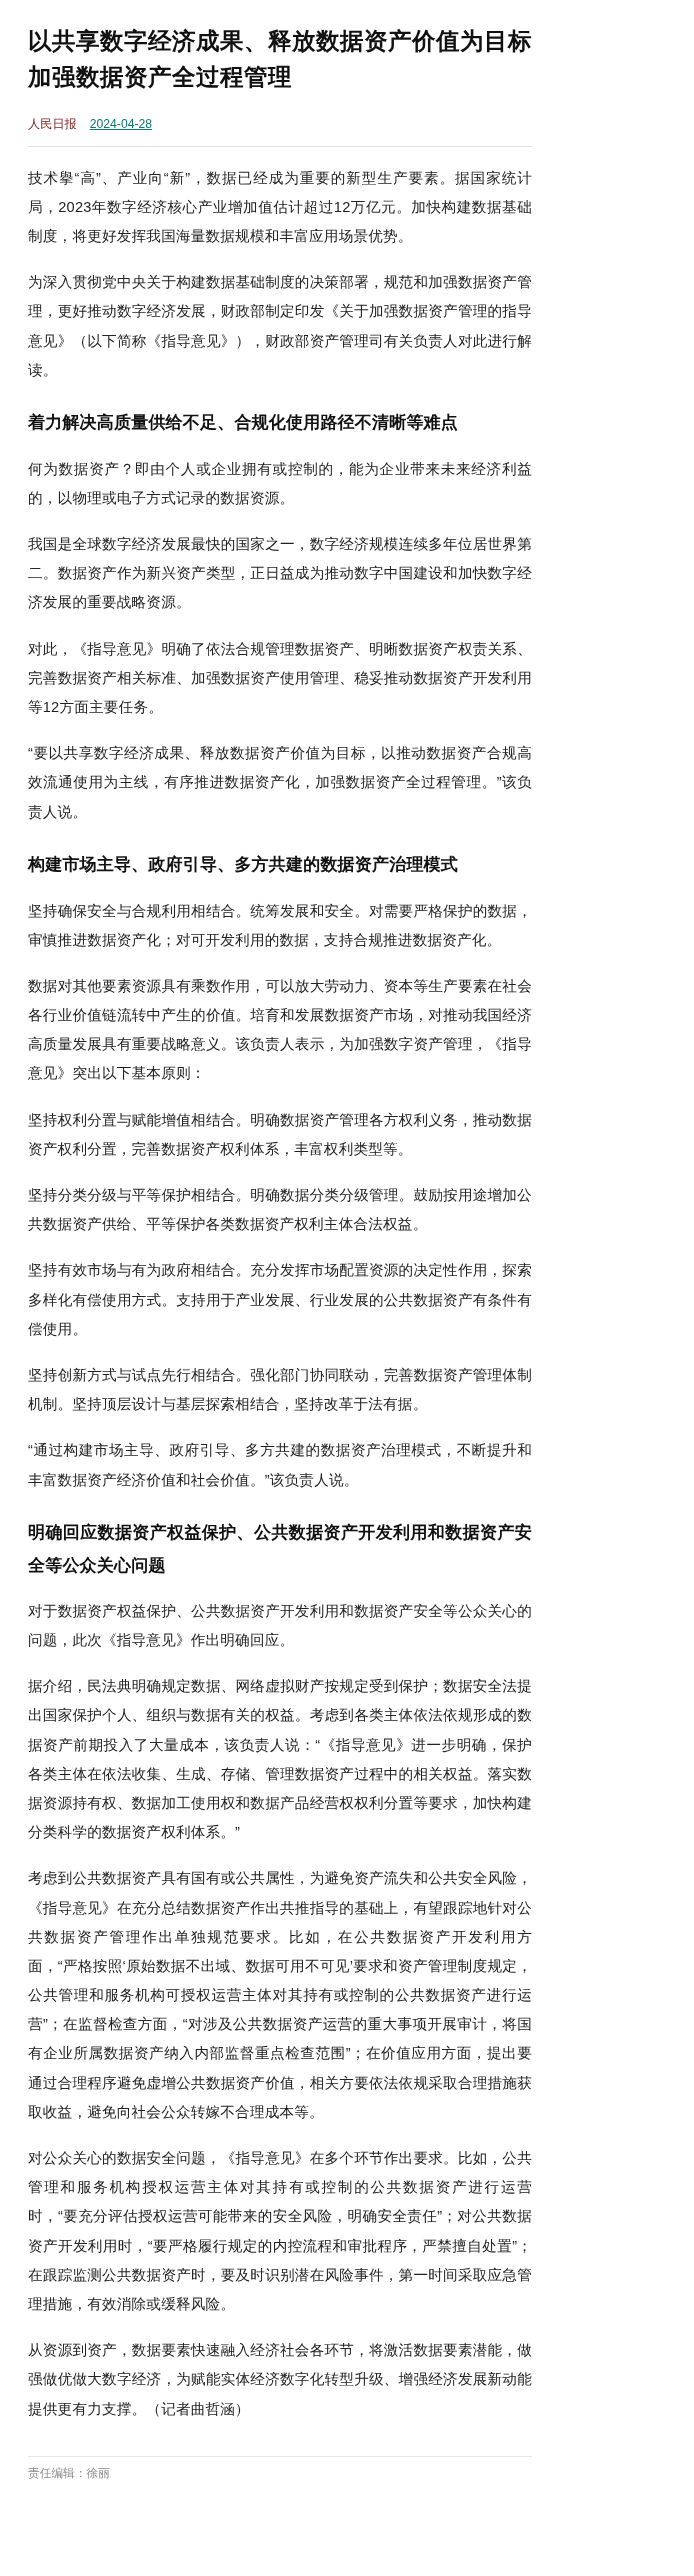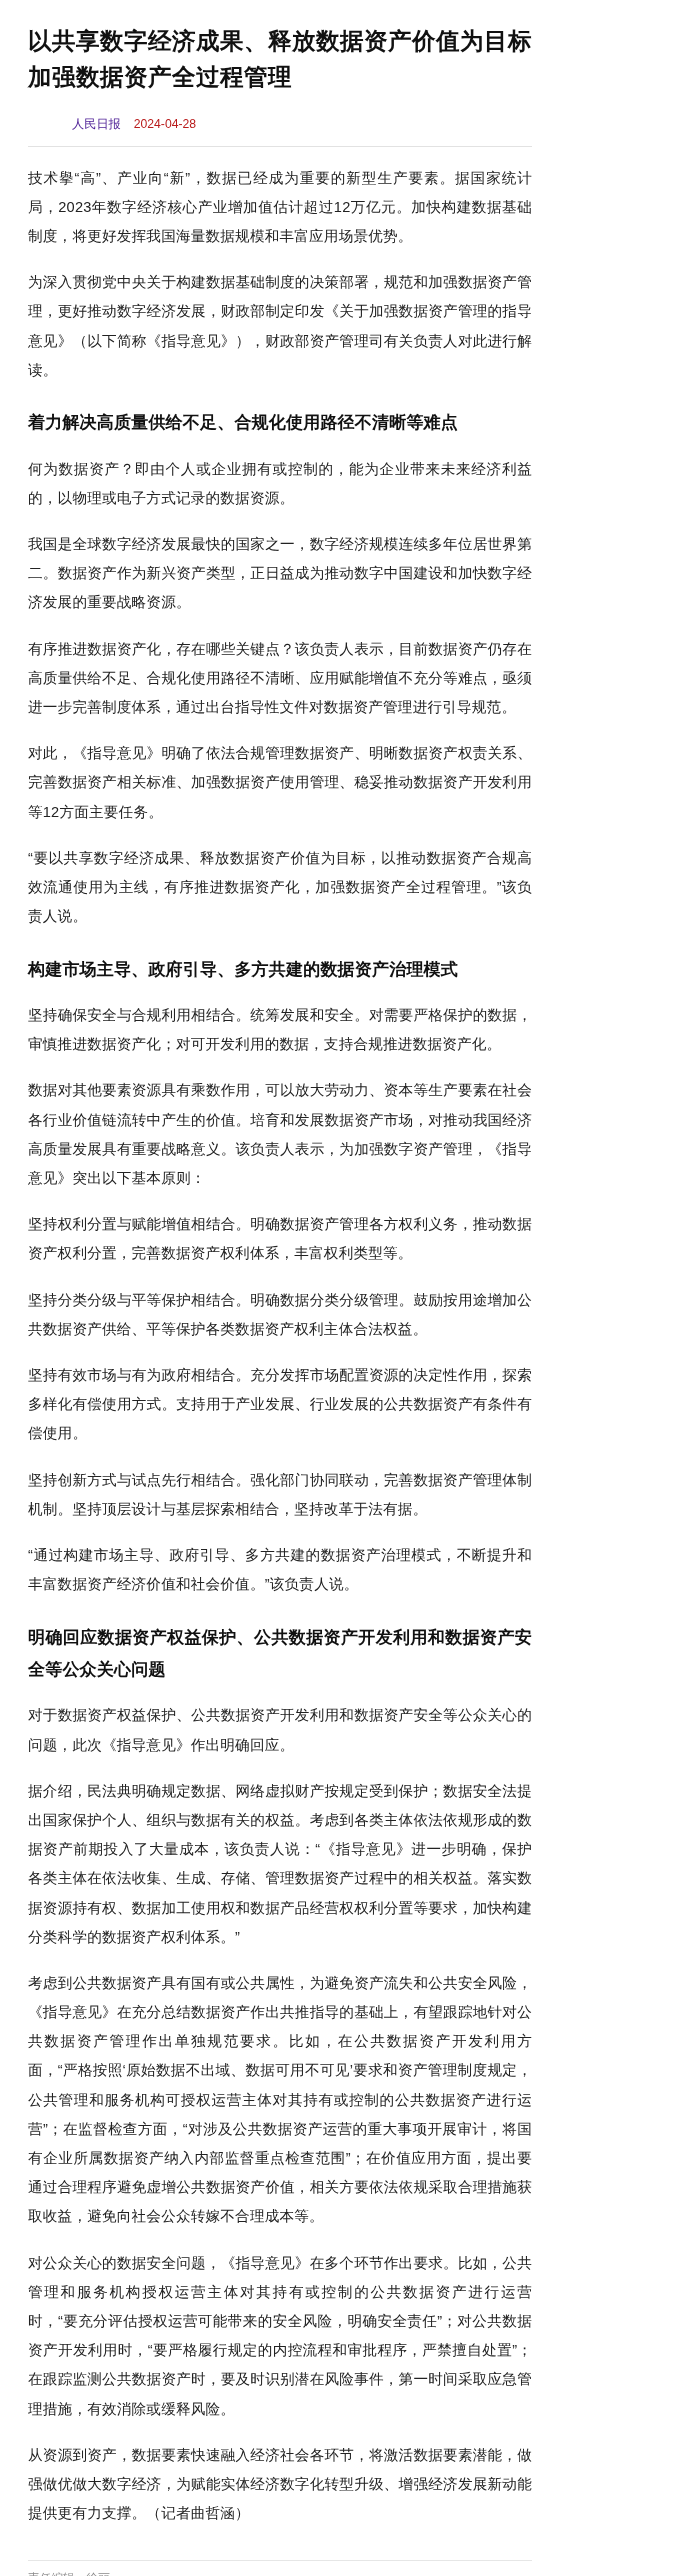--- a/index.html
+++ b/index.html
@@ -30,25 +30,25 @@
   }
   .byline {
     font-size: 12.2px;
     color: #777777;
     margin: 0 0 5.6px 0;
     display: flex;
     align-items: center;
     gap: 13px;
   }
   .byline .source {
-    color: #4c1d95;
-    margin-left: 44px;
+    color: #7f1d1d;
   }
   .byline .date {
-    color: #b91c1c;
+    color: #0f766e;
+    text-decoration: underline;
   }
   .divider {
     border: 0;
     border-top: 0.9px solid #e2e2e2;
     margin: 13px 0 17px 0;
   }
   p.para {
     font-size: 14.6px;
     line-height: 2.0;
     color: #222222;
@@ -89,21 +89,20 @@
   </div>
 
   <hr class="divider">
 
   <div id="article-body">
       <p class="para">技术擧“高”、产业向“新”，数据已经成为重要的新型生产要素。据国家统计局，2023年数字经济核心产业增加值估计超过12万亿元。加快构建数据基础制度，将更好发挥我国海量数据规模和丰富应用场景优势。</p>
       <p class="para">为深入贯彻党中央关于构建数据基础制度的决策部署，规范和加强数据资产管理，更好推动数字经济发展，财政部制定印发《关于加强数据资产管理的指导意见》（以下简称《指导意见》），财政部资产管理司有关负责人对此进行解读。</p>
       <h2 class="subhead">着力解决高质量供给不足、合规化使用路径不清晰等难点</h2>
       <p class="para">何为数据资产？即由个人或企业拥有或控制的，能为企业带来未来经济利益的，以物理或电子方式记录的数据资源。</p>
       <p class="para">我国是全球数字经济发展最快的国家之一，数字经济规模连续多年位居世界第二。数据资产作为新兴资产类型，正日益成为推动数字中国建设和加快数字经济发展的重要战略资源。</p>
-      <p class="para">有序推进数据资产化，存在哪些关键点？该负责人表示，目前数据资产仍存在高质量供给不足、合规化使用路径不清晰、应用赋能增值不充分等难点，亟须进一步完善制度体系，通过出台指导性文件对数据资产管理进行引导规范。</p>
       <p class="para">对此，《指导意见》明确了依法合规管理数据资产、明晰数据资产权责关系、完善数据资产相关标准、加强数据资产使用管理、稳妥推动数据资产开发利用等12方面主要任务。</p>
       <p class="para">“要以共享数字经济成果、释放数据资产价值为目标，以推动数据资产合规高效流通使用为主线，有序推进数据资产化，加强数据资产全过程管理。”该负责人说。</p>
       <h2 class="subhead">构建市场主导、政府引导、多方共建的数据资产治理模式</h2>
       <p class="para">坚持确保安全与合规利用相结合。统筹发展和安全。对需要严格保护的数据，审慎推进数据资产化；对可开发利用的数据，支持合规推进数据资产化。</p>
       <p class="para">数据对其他要素资源具有乘数作用，可以放大劳动力、资本等生产要素在社会各行业价值链流转中产生的价值。培育和发展数据资产市场，对推动我国经济高质量发展具有重要战略意义。该负责人表示，为加强数字资产管理，《指导意见》突出以下基本原则：</p>
       <p class="para">坚持权利分置与赋能增值相结合。明确数据资产管理各方权利义务，推动数据资产权利分置，完善数据资产权利体系，丰富权利类型等。</p>
       <p class="para">坚持分类分级与平等保护相结合。明确数据分类分级管理。鼓励按用途增加公共数据资产供给、平等保护各类数据资产权利主体合法权益。</p>
       <p class="para">坚持有效市场与有为政府相结合。充分发挥市场配置资源的决定性作用，探索多样化有偿使用方式。支持用于产业发展、行业发展的公共数据资产有条件有偿使用。</p>
       <p class="para">坚持创新方式与试点先行相结合。强化部门协同联动，完善数据资产管理体制机制。坚持顶层设计与基层探索相结合，坚持改革于法有据。</p>
       <p class="para">“通过构建市场主导、政府引导、多方共建的数据资产治理模式，不断提升和丰富数据资产经济价值和社会价值。”该负责人说。</p>

